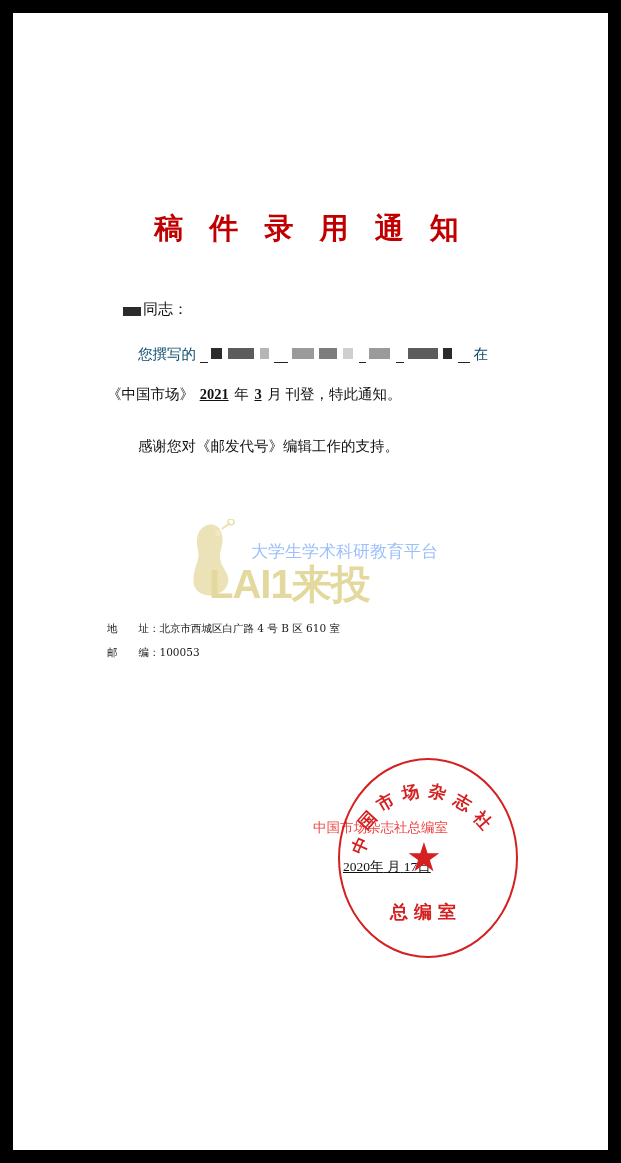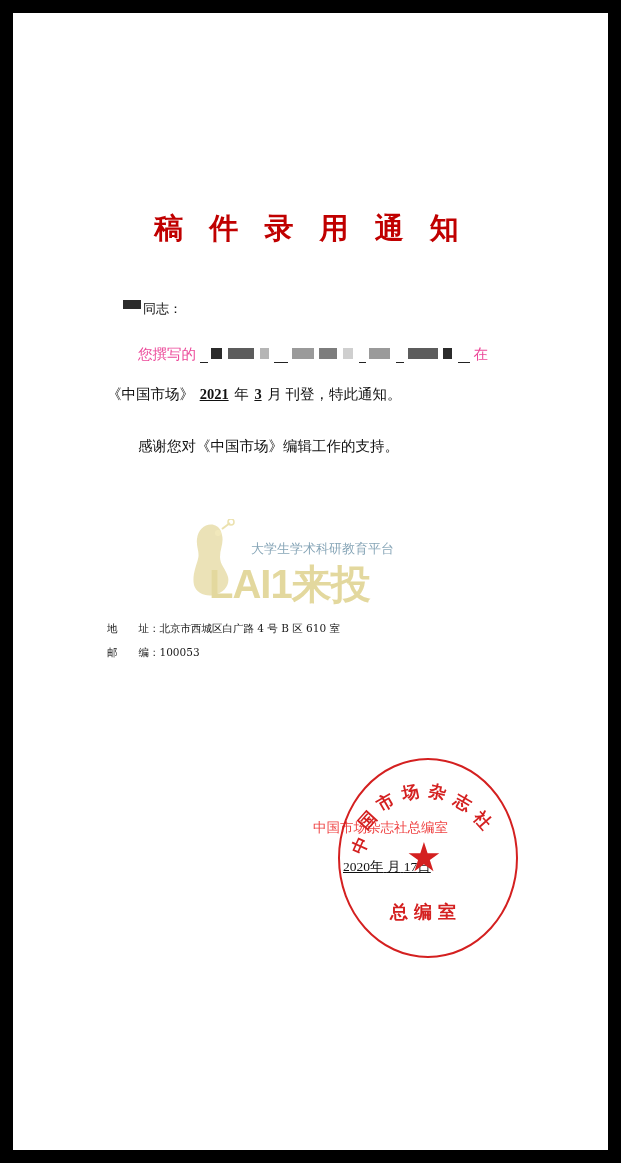--- a/index.html
+++ b/index.html
@@ -31,42 +31,43 @@
     color: #c00000;
     font-size: 29px;
     font-weight: bold;
     letter-spacing: 8px;
     font-family: "DejaVu Serif", serif;
   }
   .salutation {
     position: absolute;
     left: 110px;
     top: 287px;
-    font-size: 13px;
+    font-size: 15px;
     color: #111;
     display: flex;
+    align-items: flex-end;
   }
   .redact {
     display: inline-block;
     background: #2b2b2b;
     height: 11px;
     vertical-align: baseline;
     margin-right: 2px;
   }
   .redact.g1 { background: #7d7d7d; }
   .redact.g2 { background: #b5b5b5; }
   .redact.g3 { background: #9a9a9a; }
   .redact.g4 { background: #cfcfcf; }
   .redact.g5 { background: #5c5c5c; }
   .para1 {
     position: absolute;
     left: 125px;
     top: 332px;
     font-size: 14.5px;
-    color: #ec4899;
+    color: #0c4a6e;
     white-space: nowrap;
   }
   .para1-line2 {
     position: absolute;
     left: 94px;
     top: 372px;
     font-size: 14.5px;
     color: #111;
     white-space: nowrap;
   }
@@ -94,22 +95,22 @@
     left: 165px;
     top: 496px;
     width: 260px;
     height: 105px;
     opacity: 0.5;
   }
   .wm-text {
     position: absolute;
     left: 73px;
     top: 31px;
-    font-size: 13px;
-    color: #0c4a6e;
+    font-size: 17px;
+    color: #3b82f6;
     font-family: "Liberation Sans", sans-serif;
     white-space: nowrap;
   }
   .wm-logo {
     position: absolute;
     left: 31px;
     top: 48px;
     font-size: 40px;
     font-weight: bold;
     color: #c9b33f;
@@ -235,21 +236,21 @@
 
   <div class="para1-line2">
     <span>《中国市场》</span>
     <span class="u">2021</span>
     <span>年</span>
     <span class="u">3</span>
     <span>月</span>
     <span>刊登，特此通知。</span>
   </div>
 
-  <div class="para2">感谢您对《中国市场》编辑工作的支持。</div>
+  <div class="para2">感谢您对《邮发代号》编辑工作的支持。</div>
 
   <div class="watermark">
     <svg class="wm-bird" viewBox="0 0 52 80">
       <path d="M30 6 C22 4 14 10 13 20 C12 28 16 33 14 40 C12 48 8 56 10 66 C12 74 22 78 30 76 C40 74 46 66 44 58 C42 50 36 46 36 38 C36 30 40 24 38 16 C37 10 34 7 30 6 Z" fill="#c9b33f" opacity="0.75"></path>
       <circle cx="34" cy="14" r="3" fill="#e4d27a"></circle>
       <path d="M38 10 L46 4" stroke="#d8c45f" stroke-width="2" fill="none"></path>
       <circle cx="47" cy="3" r="3" fill="none" stroke="#d8c45f" stroke-width="1.5"></circle>
     </svg>
     <div class="wm-text">大学生学术科研教育平台</div>
     <div class="wm-logo">LAI1来投</div>

